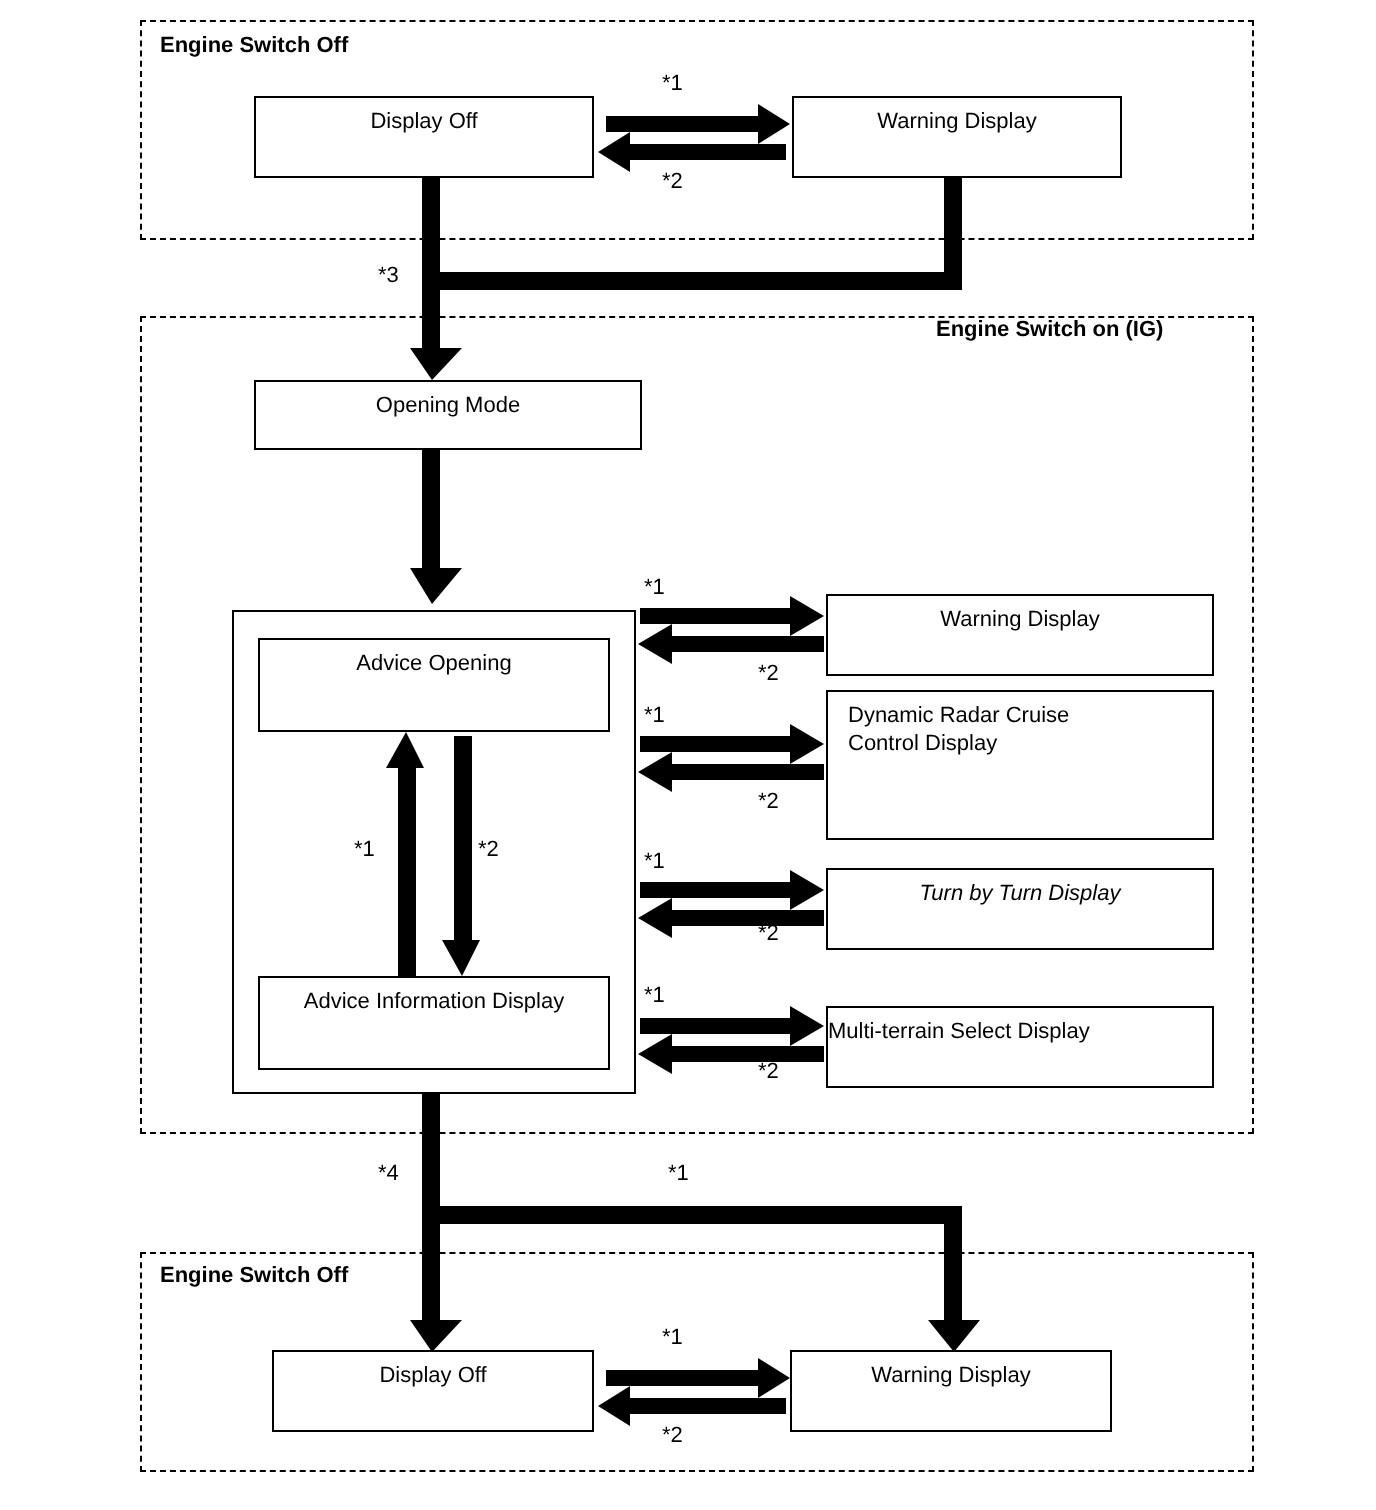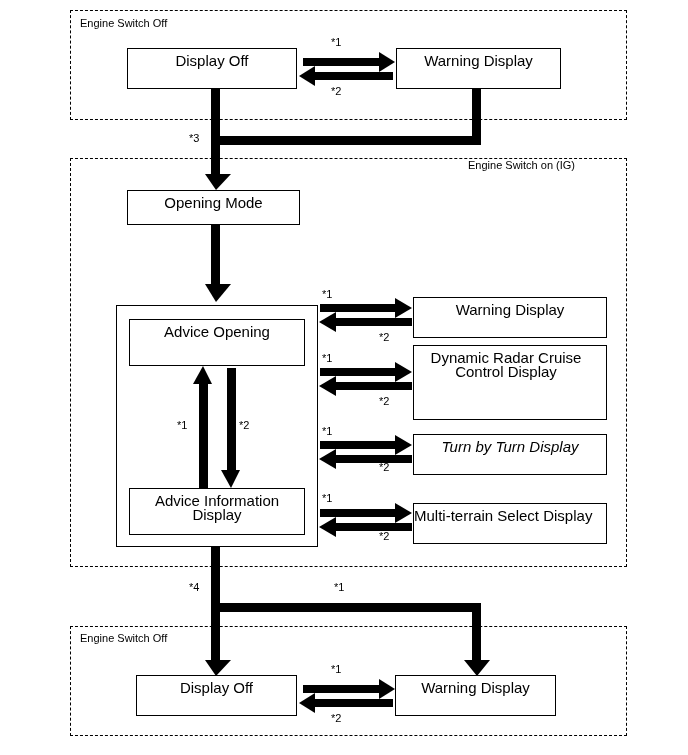--- a/index.html
+++ b/index.html
@@ -19,38 +19,39 @@
     border:1px dashed #000000;
     box-sizing:border-box;
     background:transparent;
   }
   .zone-label{
     position:absolute;
     font-size:11px;
     line-height:13px;
     white-space:nowrap;
     color:#000;
+    font-weight:bold;
   }
   .node{
     position:absolute;
     border:1.5px solid #000000;
     background:#ffffff;
     box-sizing:border-box;
   }
   .node .txt{
     position:absolute;
     left:0;right:0;
     top:5px;
-    font-size:15px;
+    font-size:11px;
     line-height:14px;
     text-align:center;
     color:#000;
   }
   .node.left .txt{
-    text-align:center;
+    text-align:left;
     left:10px;right:18px;
   }
   .group{
     position:absolute;
     border:1.5px solid #000000;
     background:#ffffff;
     box-sizing:border-box;
   }
   .note{
     position:absolute;
@@ -83,21 +84,21 @@
   <div class="zone-label" style="left:80px;top:632px;">Engine Switch Off</div>
 
   <div class="node" style="left:127px;top:48px;width:170px;height:41px;">
     <div class="txt">Display Off</div>
   </div>
 
   <div class="node" style="left:396px;top:48px;width:165px;height:41px;">
     <div class="txt">Warning Display</div>
   </div>
 
-  <div class="node" style="left:127px;top:190px;width:173px;height:35px;">
+  <div class="node" style="left:127px;top:190px;width:194px;height:35px;">
     <div class="txt">Opening Mode</div>
   </div>
 
   <div class="group" style="left:116px;top:305px;width:202px;height:242px;"></div>
 
   <div class="node" style="left:129px;top:319px;width:176px;height:47px;">
     <div class="txt">Advice Opening</div>
   </div>
 
   <div class="node" style="left:129px;top:488px;width:176px;height:47px;">

